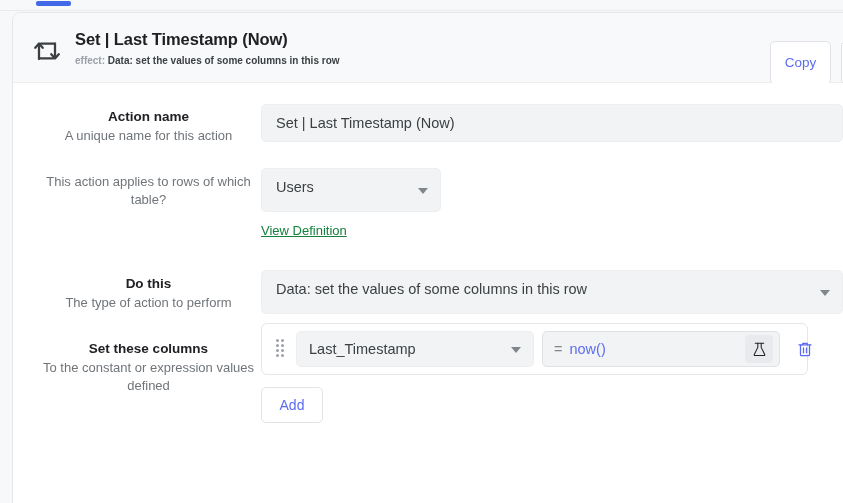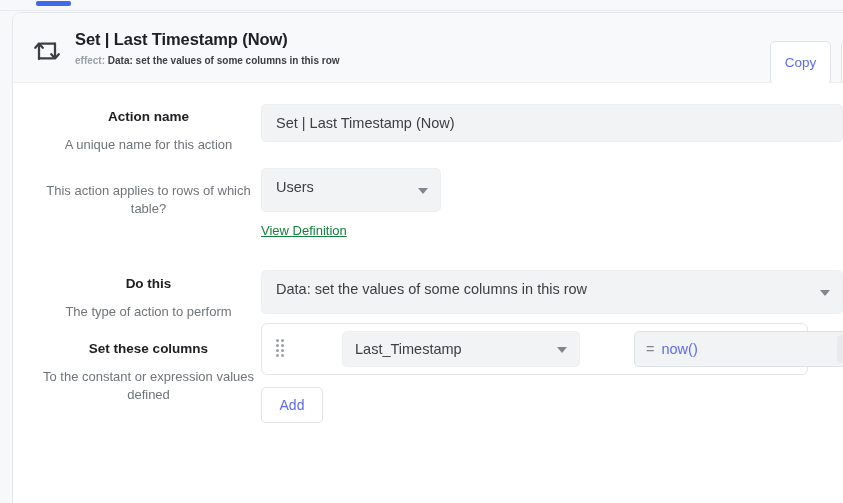--- a/index.html
+++ b/index.html
@@ -135,21 +135,21 @@
   .label-title {
     font-size: 13.5px;
     font-weight: bold;
     color: #202124;
     line-height: 19px;
   }
   .label-desc {
     font-size: 13px;
     color: #70757a;
     line-height: 18px;
-    margin-top: 10px;
+    margin-top: 1px;
   }
   .row-control {
     position: absolute;
     left: 248px;
   }
 
   
   .filled-input {
     background: #f1f3f4;
     border: 1px solid #eceef0;
@@ -202,21 +202,20 @@
   #columns-row-box {
     position: relative;
     width: 547px;
     height: 52px;
     background: #ffffff;
     border: 1px solid #e4e7ea;
     border-radius: 6px;
     display: flex;
     align-items: center;
     padding: 0 0 0 10px;
-    gap: 46px;
   }
   #drag-handle {
     width: 18px;
     height: 22px;
     display: grid;
     grid-template-columns: repeat(2, 5px);
     grid-template-rows: repeat(4, 5px);
     gap: 0px;
     justify-content: center;
     align-content: center;

